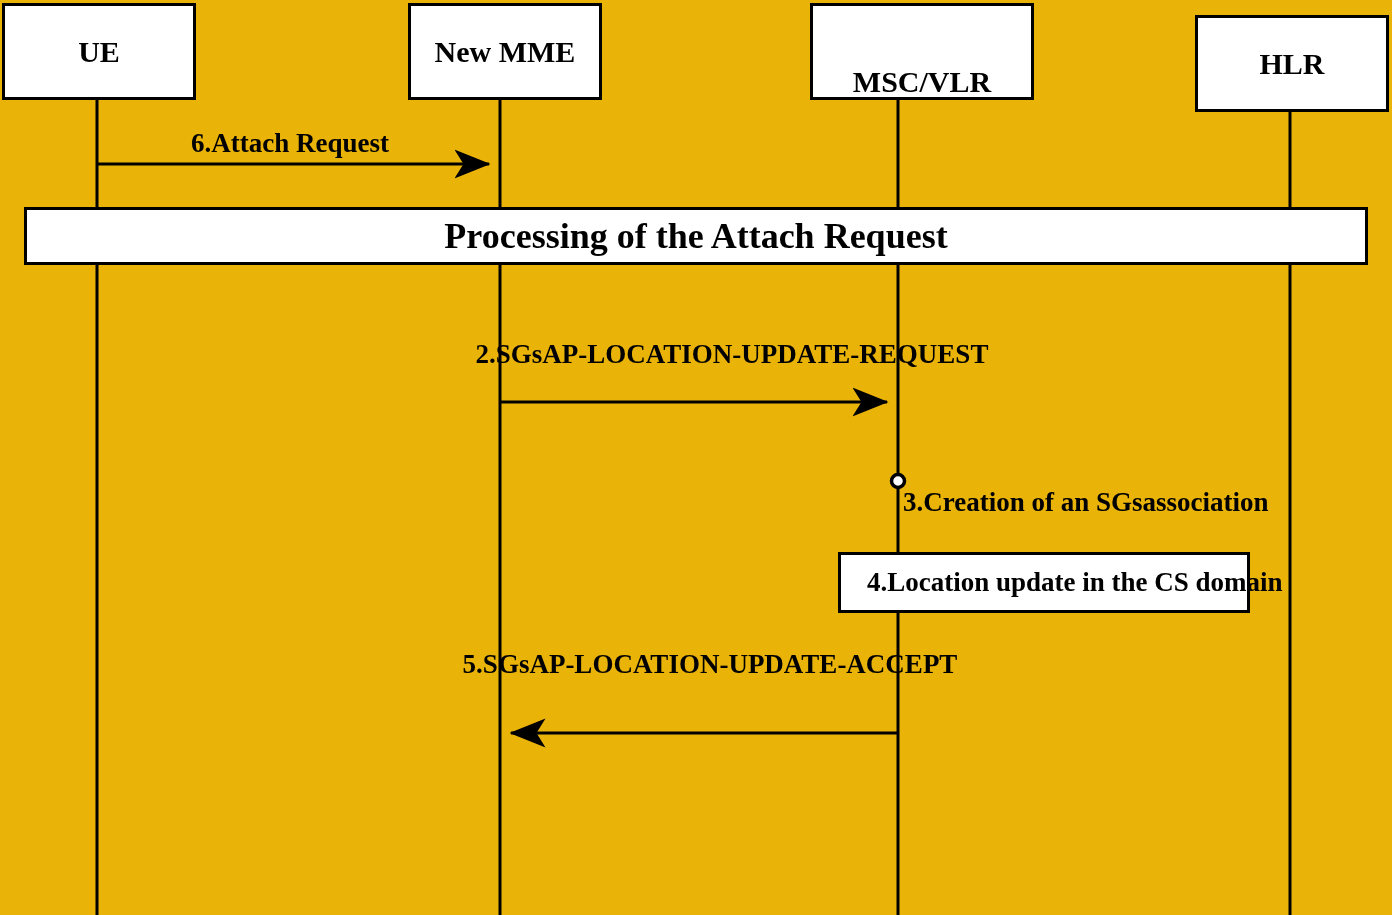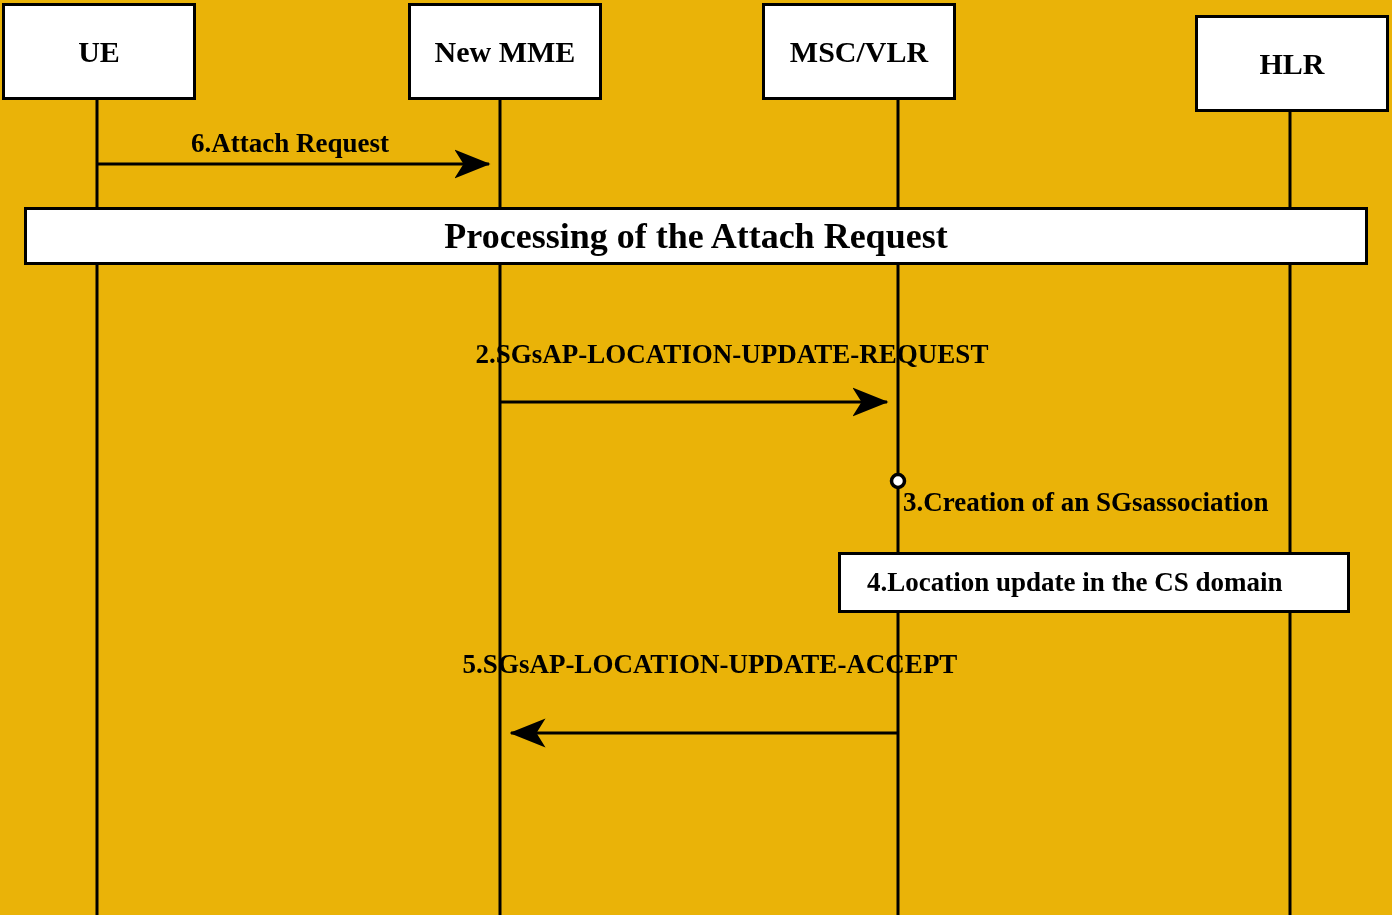--- a/index.html
+++ b/index.html
@@ -130,34 +130,34 @@
   </svg>
 
   <div class="lane-box" style="left:2px; top:3px; width:194px; height:97px;">
     <span class="lane-label">UE</span>
   </div>
 
   <div class="lane-box" style="left:408px; top:3px; width:194px; height:97px;">
     <span class="lane-label">New MME</span>
   </div>
 
-  <div class="lane-box" style="left:762px; top:3px; width:194px; height:97px;">
+  <div class="lane-box" style="left:810px; top:3px; width:224px; height:97px;align-items:flex-end;">
     <span class="lane-label">MSC/VLR</span>
   </div>
 
   <div class="lane-box" style="left:1195px; top:15px; width:194px; height:97px;">
     <span class="lane-label">HLR</span>
   </div>
 
   <div class="span-bar" style="left:24px; top:207px; width:1344px; height:58px;">
     <span class="span-bar-label">Processing of the Attach Request</span>
   </div>
 
 
-  <div class="note-box" style="left:838px; top:552px; width:512px; height:61px;">
+  <div class="note-box" style="left:838px; top:552px; width:412px; height:61px;">
     <span class="note-box-label">4.Location update in the CS domain</span>
   </div>
 
   <div class="msg-label center" style="left:290px; top:130px;">6.Attach Request</div>
 
   <div class="msg-label center" style="left:732px; top:341px;">2.SGsAP-LOCATION-UPDATE-REQUEST</div>
 
   <div class="msg-label center" style="left:710px; top:651px;">5.SGsAP-LOCATION-UPDATE-ACCEPT</div>
 
   <div class="inline-label" style="left:903px; top:489px;">3.Creation of an SGsassociation</div>

